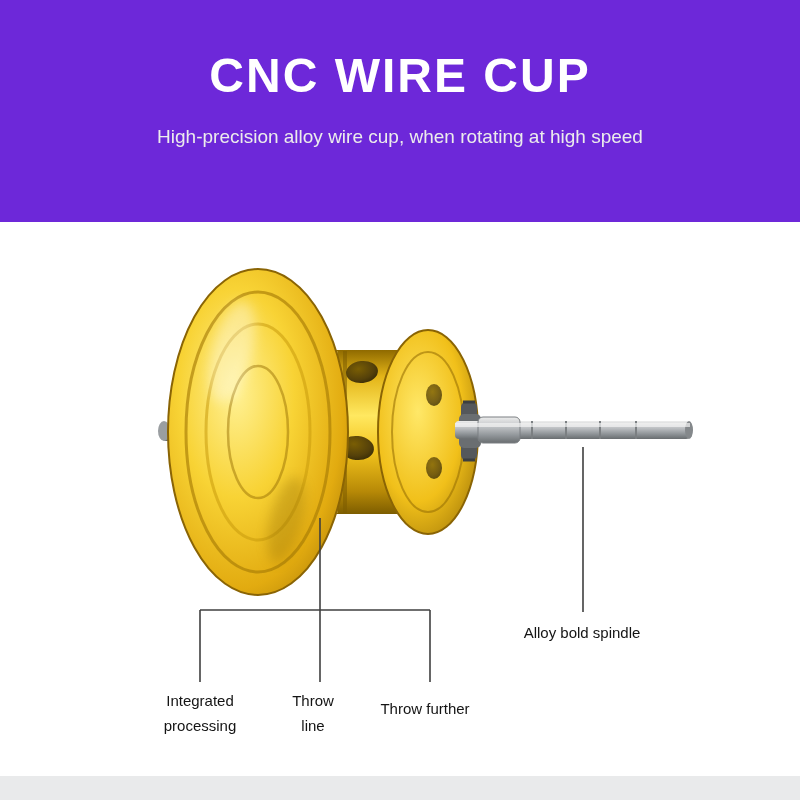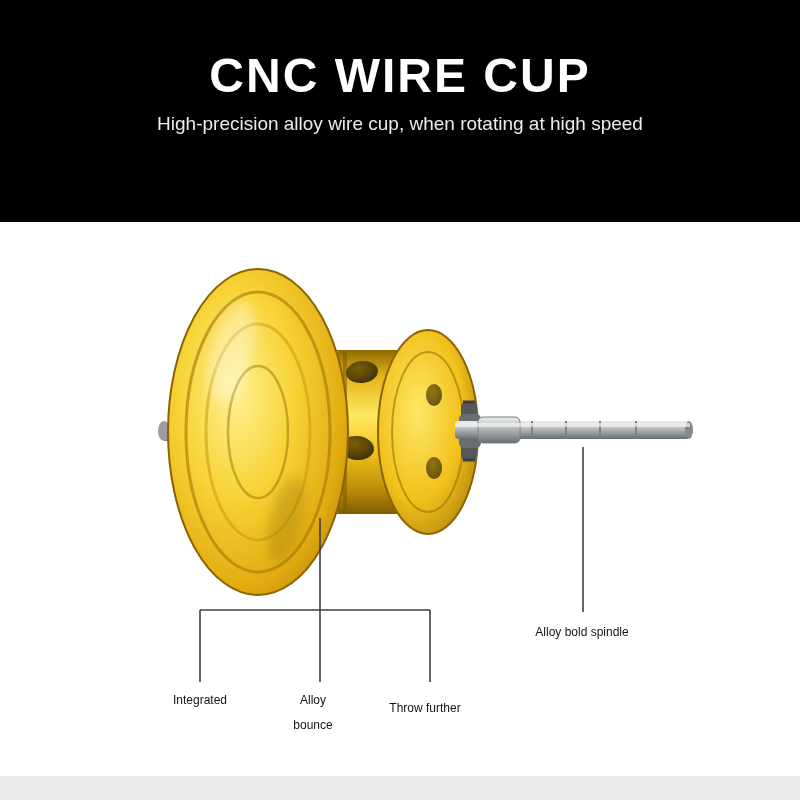--- a/index.html
+++ b/index.html
@@ -6,49 +6,49 @@
   .page{
     position:relative;
     width:800px;height:800px;
     overflow:hidden;
     background:#ffffff;
     font-family:"Liberation Sans", sans-serif;
   }
   
   .header{
     position:absolute;left:0;top:0;width:800px;height:222px;
-    background:#000000;
+    background:#6d28d9;
     text-align:center;
     color:#ffffff;
   }
   .header .title{
     margin:0;
     padding-top:48px;
     font-size:48px;
     font-weight:800;
     letter-spacing:2px;
     color:#ffffff;
   }
   .header .subtitle{
-    margin:5px auto 0;
+    margin:18px auto 0;
     font-size:19px;
     font-weight:400;
     line-height:31px;
     color:#ececec;
   }
   
   .product-svg{
     position:absolute;left:0;top:0;width:800px;height:800px;
     pointer-events:none;
   }
   
   .callout-label{
     position:absolute;
     color:#141414;
-    font-size:12px;
+    font-size:15px;
     line-height:25px;
     text-align:center;
   }
   .label-spindle{left:482px;top:620px;width:200px;}
   .label-integrated{left:145px;top:688px;width:110px;text-align:center;}
   .label-smooth{left:263px;top:688px;width:100px;}
   .label-throw{left:358px;top:696px;width:134px;}
   
   .footer{
     position:absolute;left:0;top:776px;width:800px;height:24px;
@@ -168,25 +168,26 @@
       <line x1="430" y1="610" x2="430" y2="682"></line>
     </g>
   </svg>
 
   <div class="callout-label label-spindle">
     <div>Alloy bold spindle</div>
   </div>
 
   <div class="callout-label label-integrated">
     <div>Integrated</div>
+    <div>processing</div>
   </div>
 
   <div class="callout-label label-smooth">
-    <div>Alloy</div>
-    <div>bounce</div>
+    <div>Throw</div>
+    <div>line</div>
   </div>
 
   <div class="callout-label label-throw">
     <div>Throw further</div>
   </div>
 
   <div class="footer"></div>
 
 </div>
 

